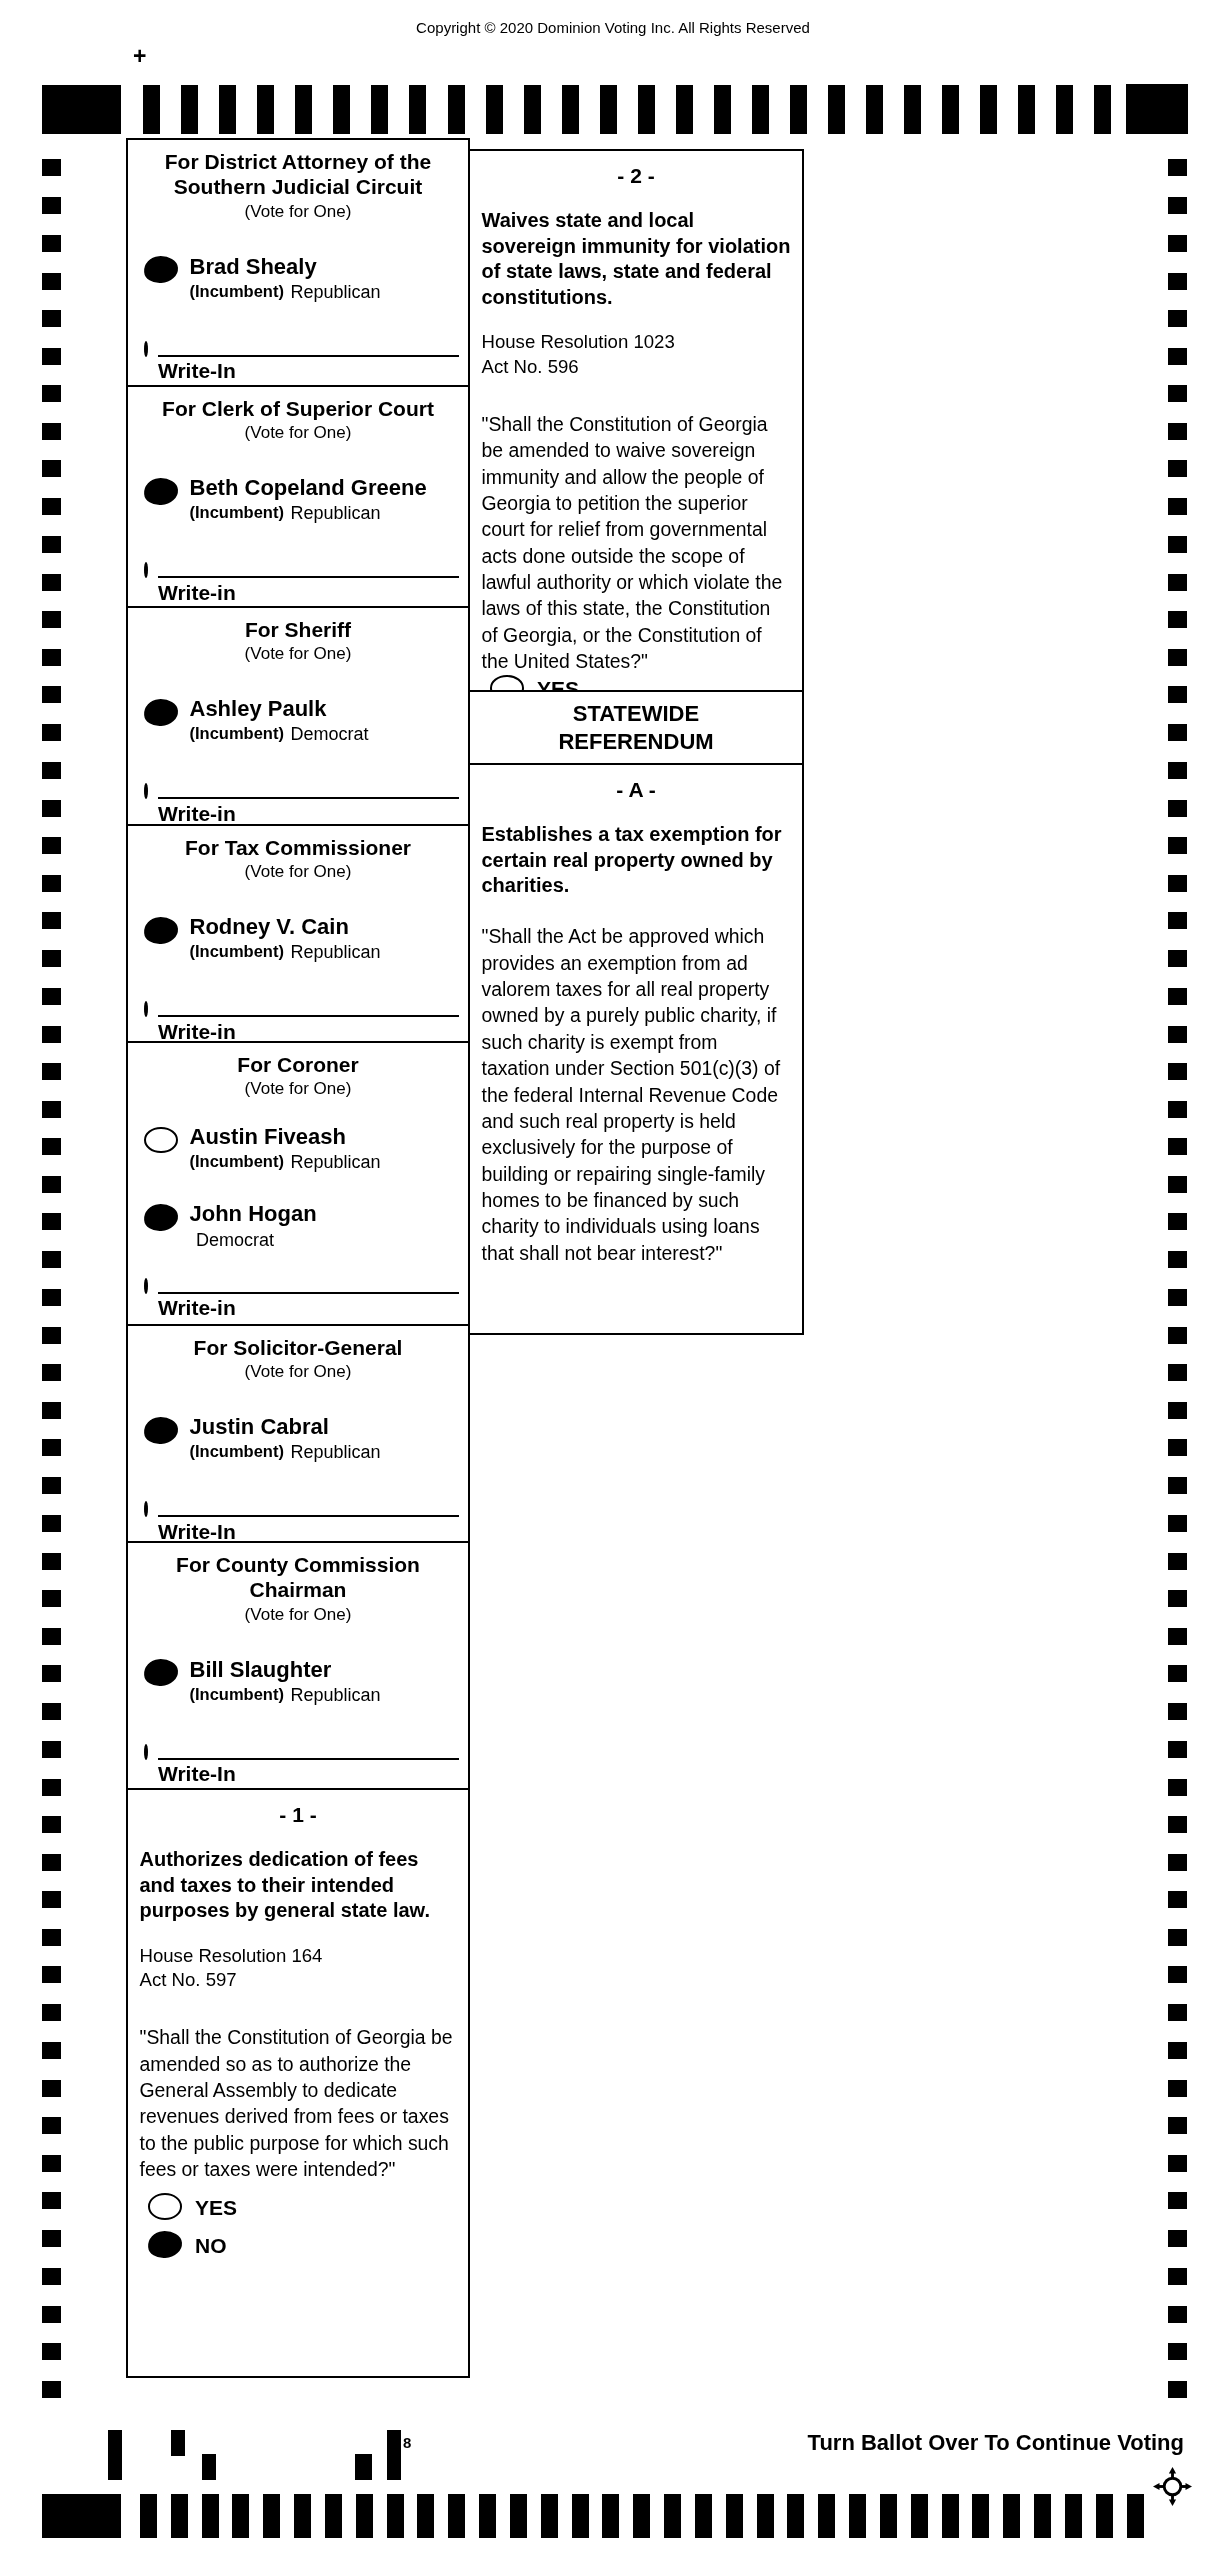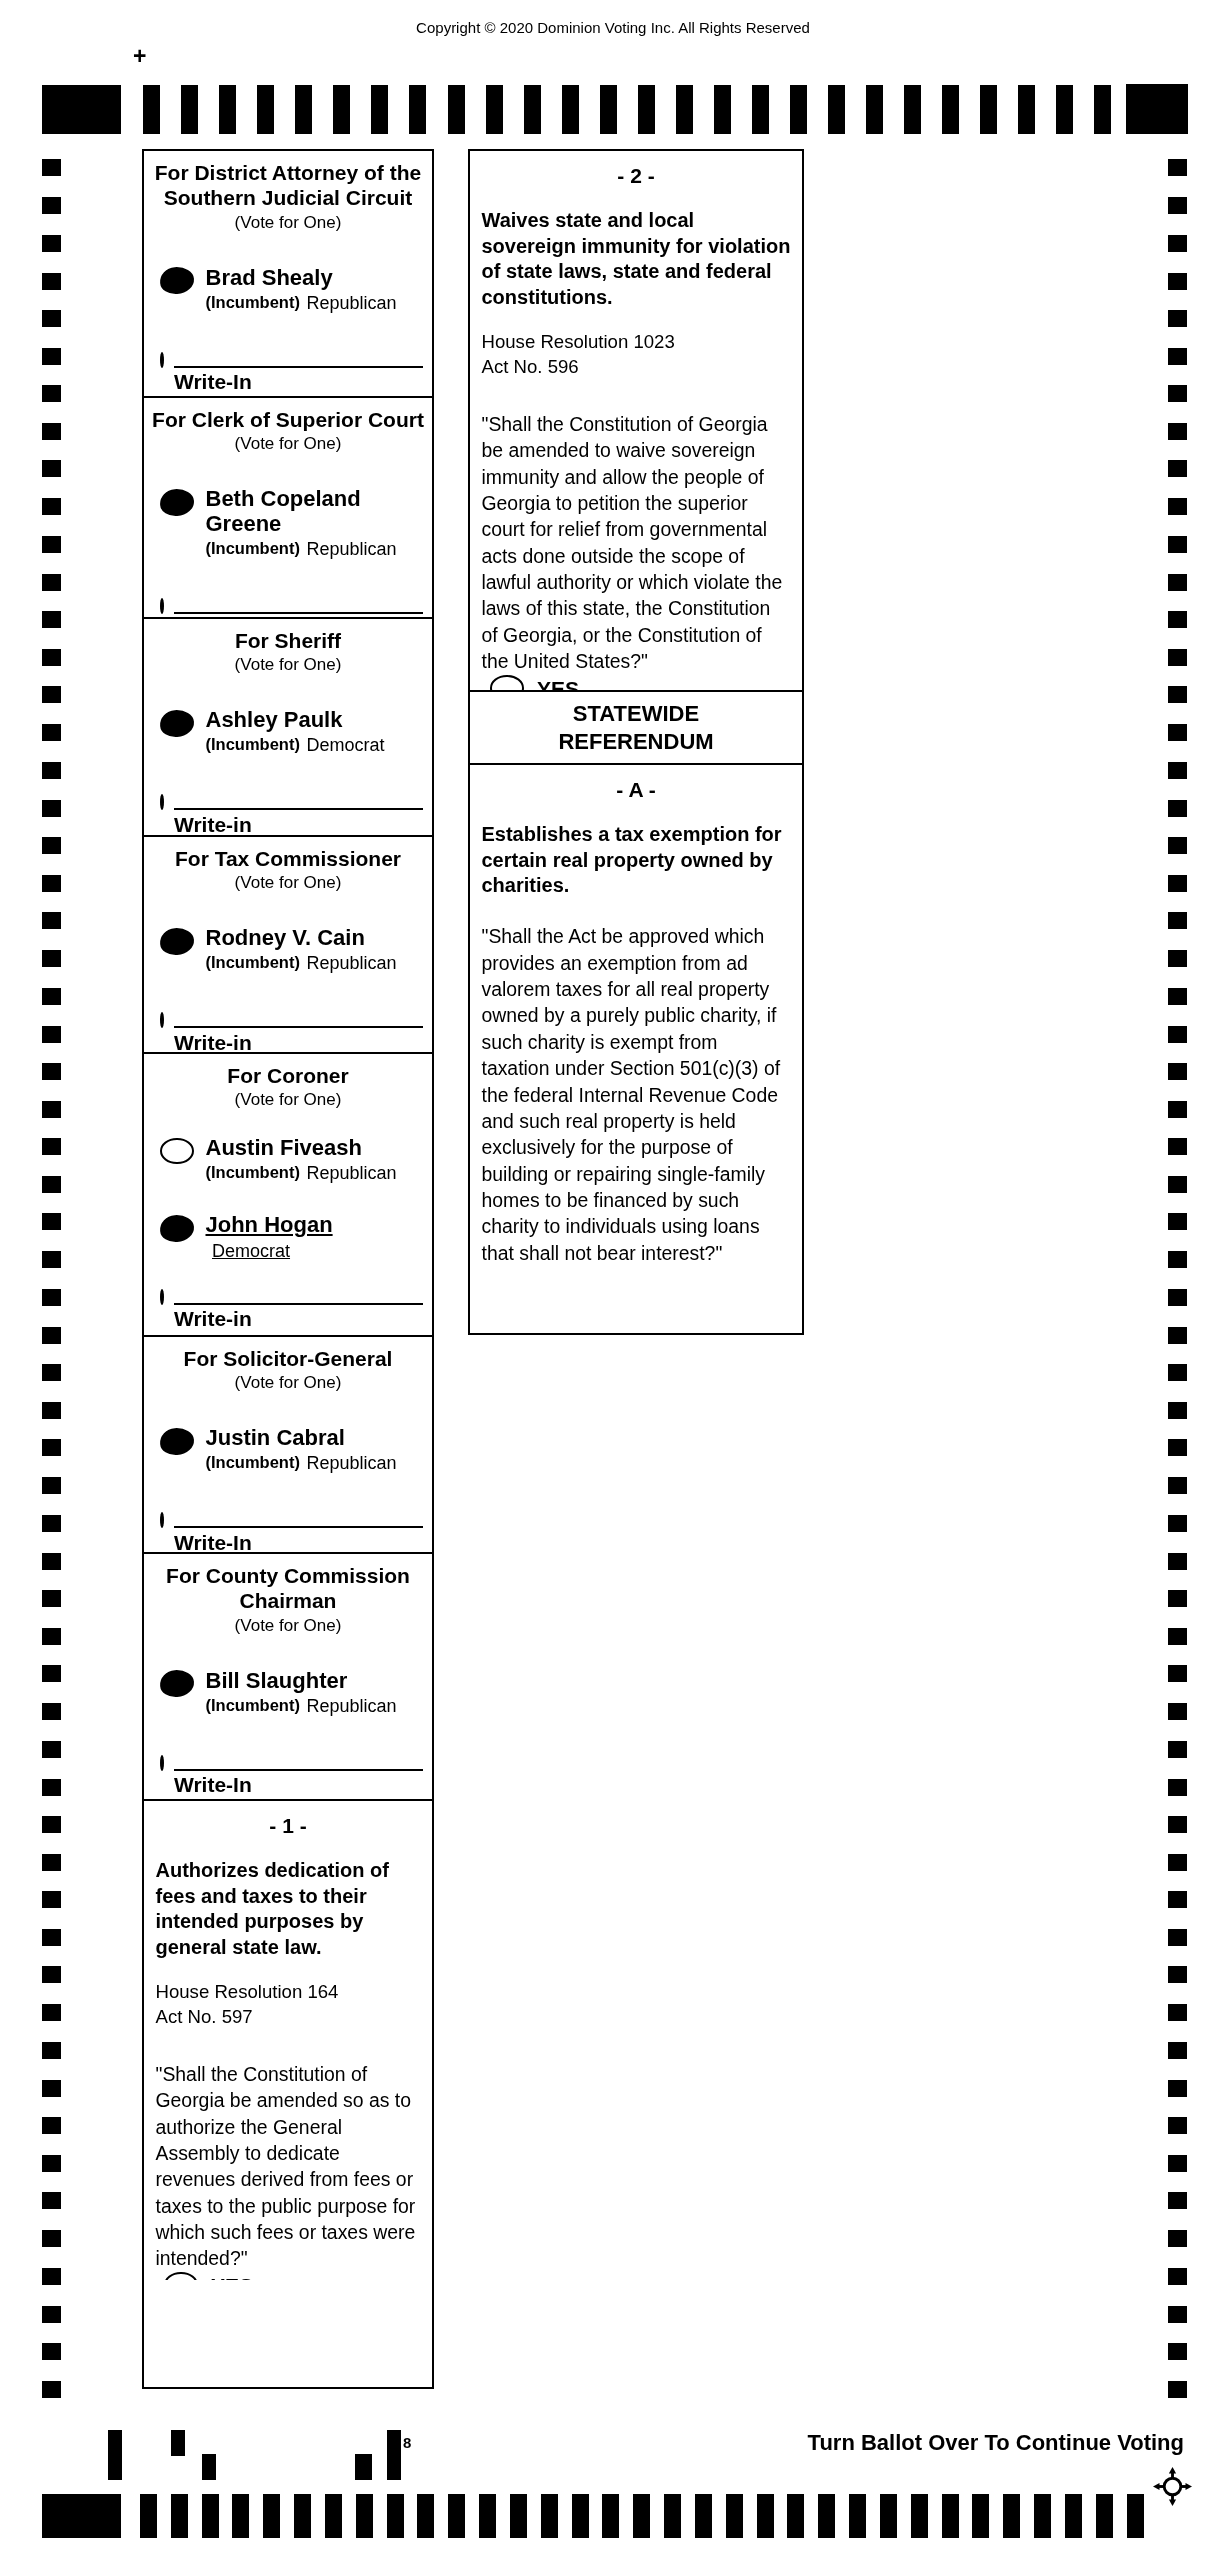--- a/index.html
+++ b/index.html
@@ -11,21 +11,21 @@
   
   .col{position:absolute;border:2.2px solid #000;box-sizing:border-box;background:#fff;}
   .sect{box-sizing:border-box;border-bottom:2.2px solid #000;overflow:hidden;
         display:flex;flex-direction:column;}
   .sect:last-child{border-bottom:none;}
   
   .c-title{font-size:21px;font-weight:bold;text-align:center;white-space:pre-line;
            line-height:1.22;margin-top:8.6px;}
   .c-vote{font-size:17px;text-align:center;margin-top:2.2px;}
   .cand-row{display:flex;align-items:flex-start;gap:11.5px;margin:33px 0 0 16px;}
-  .cand-row.second{margin-top:29px;text-decoration:underline;}
+  .cand-row.second{margin-top:29px;}
   .oval{width:34px;height:26.5px;border:2.2px solid #000;border-radius:50%;
         flex:none;margin-top:1.4px;background:#fff;box-sizing:border-box;}
   .oval.filled{background:#000;border:2.2px solid #000;
         border-radius:46% 54% 52% 48% / 55% 48% 52% 45%;transform:rotate(-4deg);}
   .cand-text{display:flex;flex-direction:column;}
   .cand-name{font-size:22px;font-weight:bold;line-height:1.1;}
   .cand-sub{margin-top:2.9px;font-size:18px;display:flex;gap:6.5px;}
   .qual{font-weight:bold;font-size:16.5px;}
   .party{font-size:18px;}
   .empty-row{margin:40px 0 0 16px;}
@@ -52,21 +52,21 @@
   #regmark{position:absolute;left:1153px;top:2467px;}
 </style>
 </head>
 <body>
 
 <div id="ballot">
 
   <div id="copyright">Copyright © 2020 Dominion Voting Inc. All Rights Reserved</div>
   <div id="plus-mark">+</div>
 
-  <div class="col" style="left:126px;top:149px;width:292px;height:2240px;margin-left:16px;">
+  <div class="col" style="left:126px;top:138px;width:344px;height:2240px;">
 
     <section class="sect" style="height:247px;">
       <div class="c-title">For District Attorney of the
 Southern Judicial Circuit</div>
       <div class="c-vote">(Vote for One)</div>
       <div class="cand-row">
         <span class="oval filled"></span>
         <span class="cand-text">
           <span class="cand-name">Brad Shealy</span>
           <span class="cand-sub">

